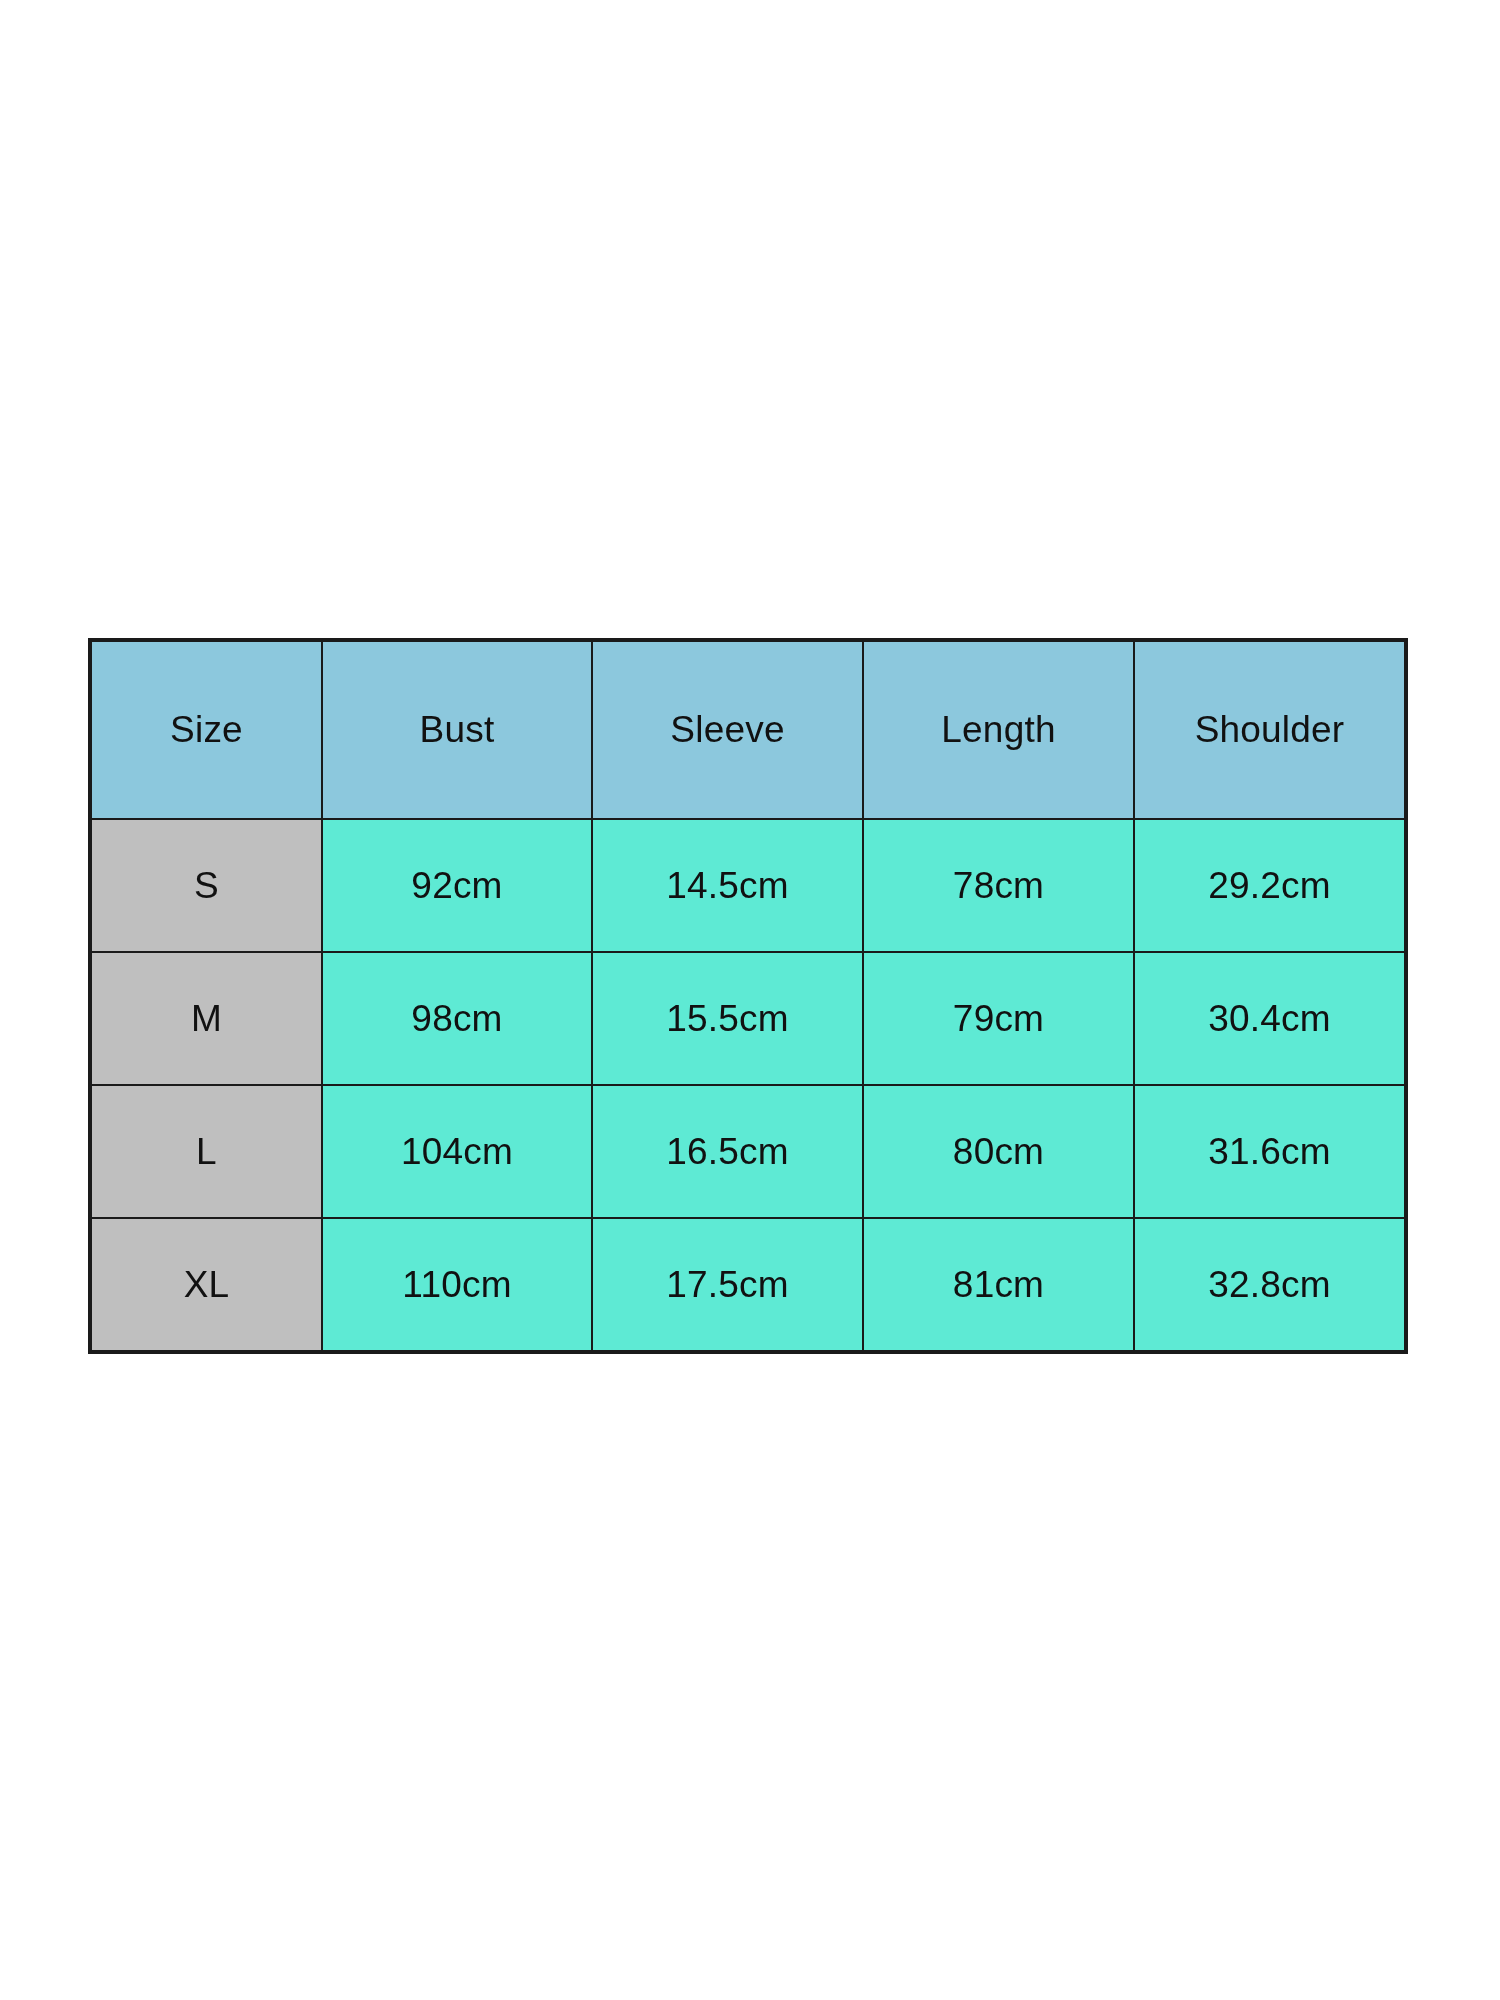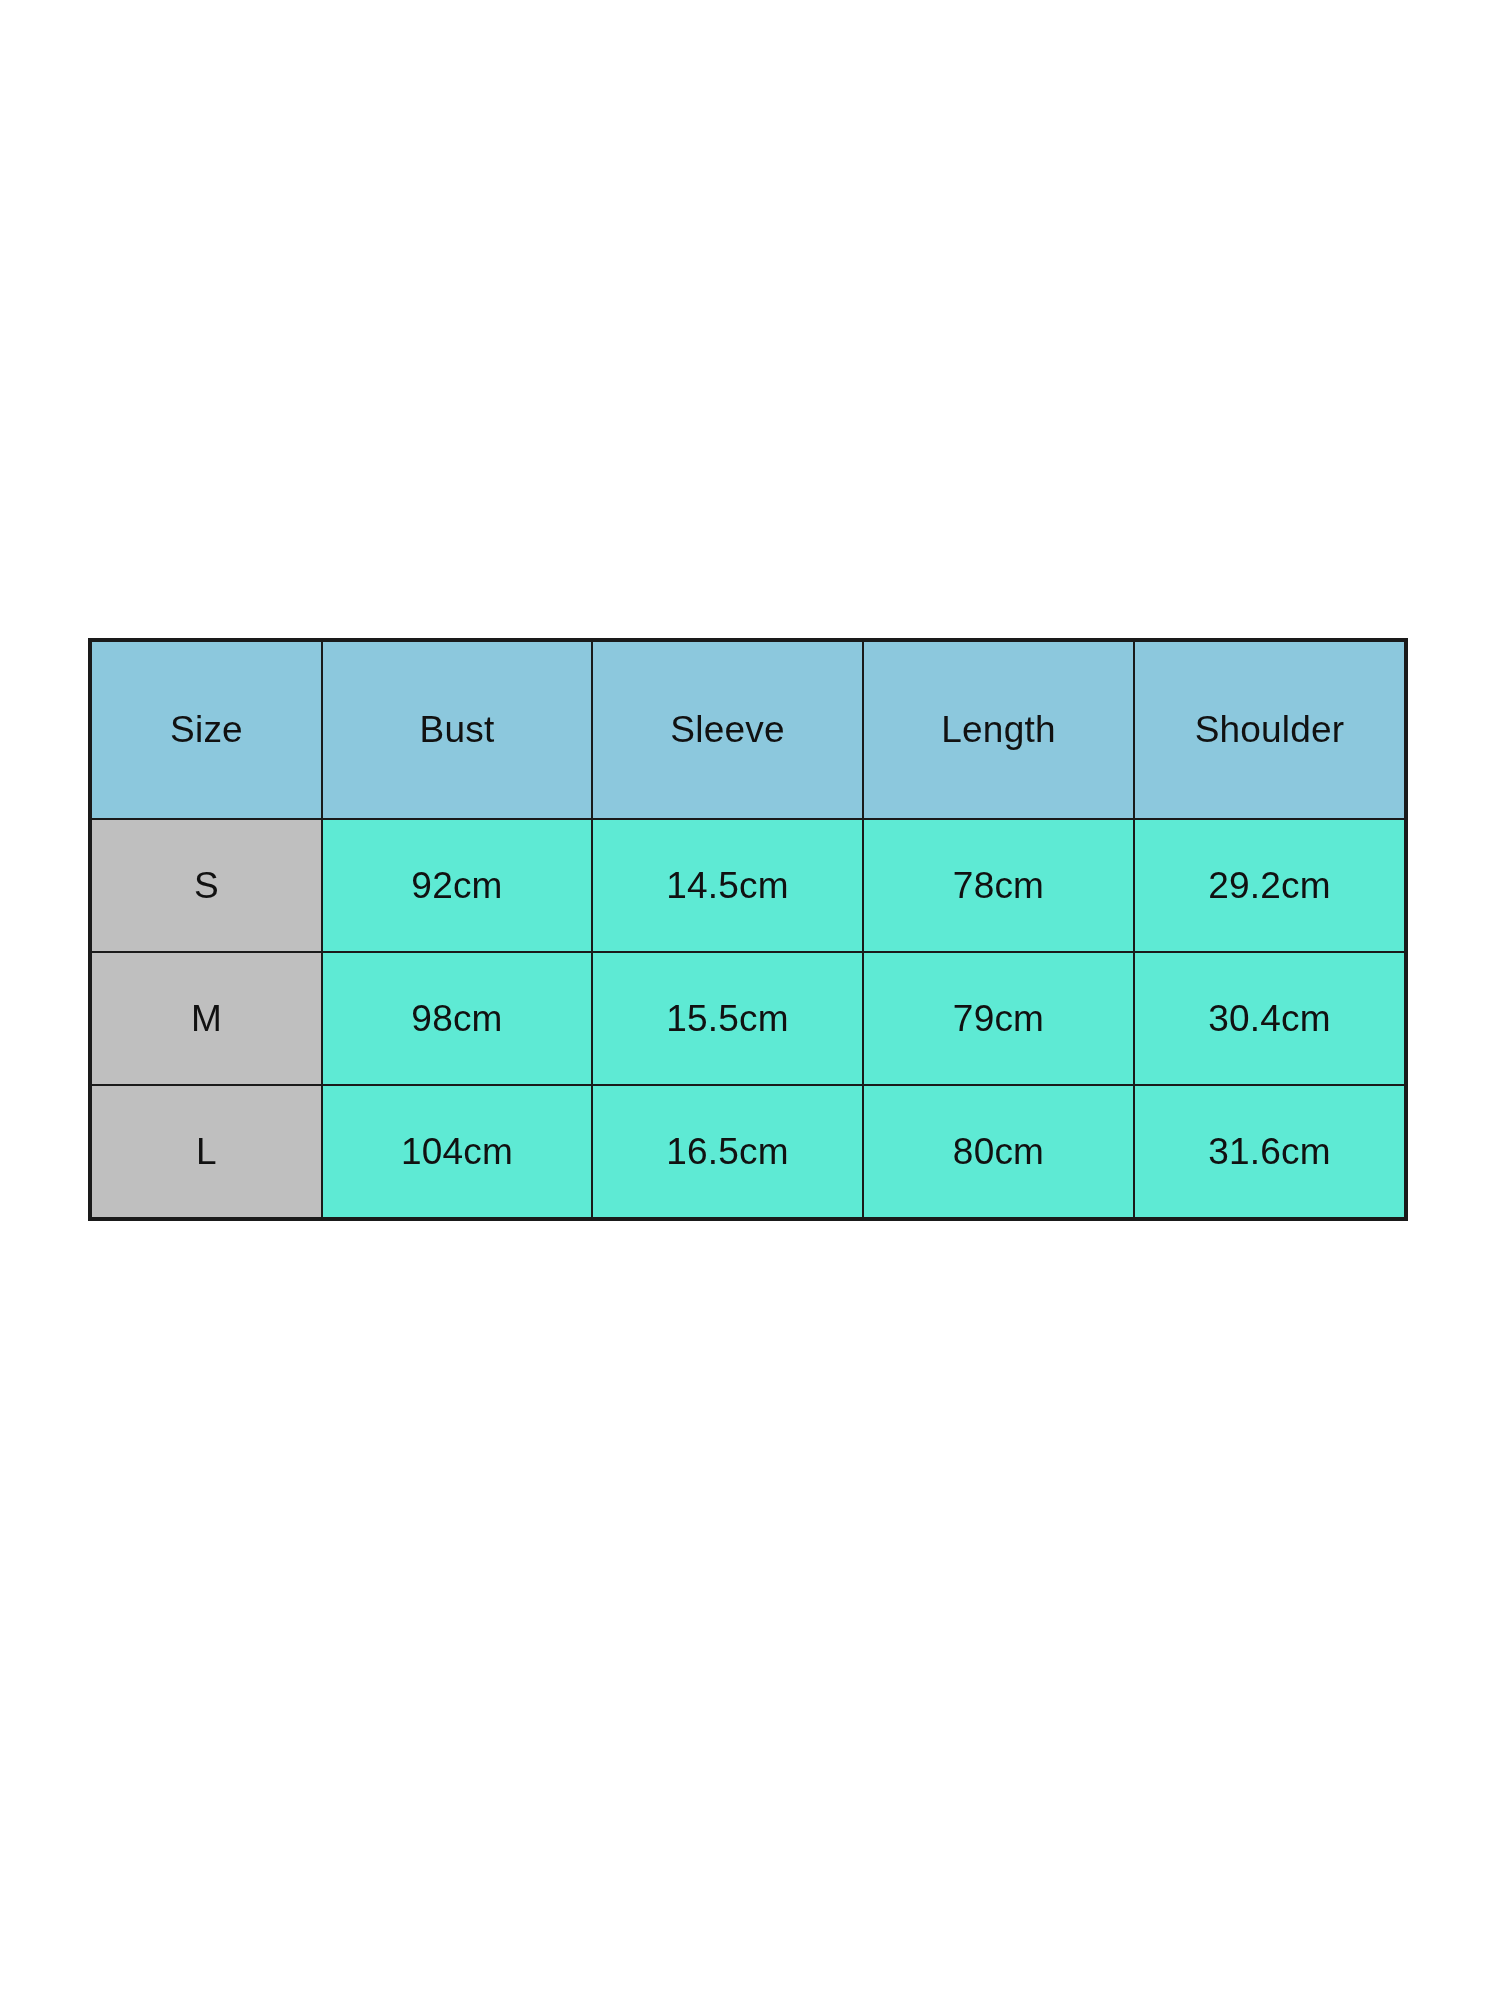--- a/index.html
+++ b/index.html
@@ -110,17 +110,24 @@
           <td>79cm</td>
           <td>30.4cm</td>
         </tr>
         <tr>
           <td class="size-cell">L</td>
           <td>104cm</td>
           <td>16.5cm</td>
           <td>80cm</td>
           <td>31.6cm</td>
         </tr>
+        <tr>
+          <td class="size-cell">XL</td>
+          <td>110cm</td>
+          <td>17.5cm</td>
+          <td>81cm</td>
+          <td>32.8cm</td>
+        </tr>
       </tbody>
     </table>
   </div>
 
 </div>
 
 </body></html>

